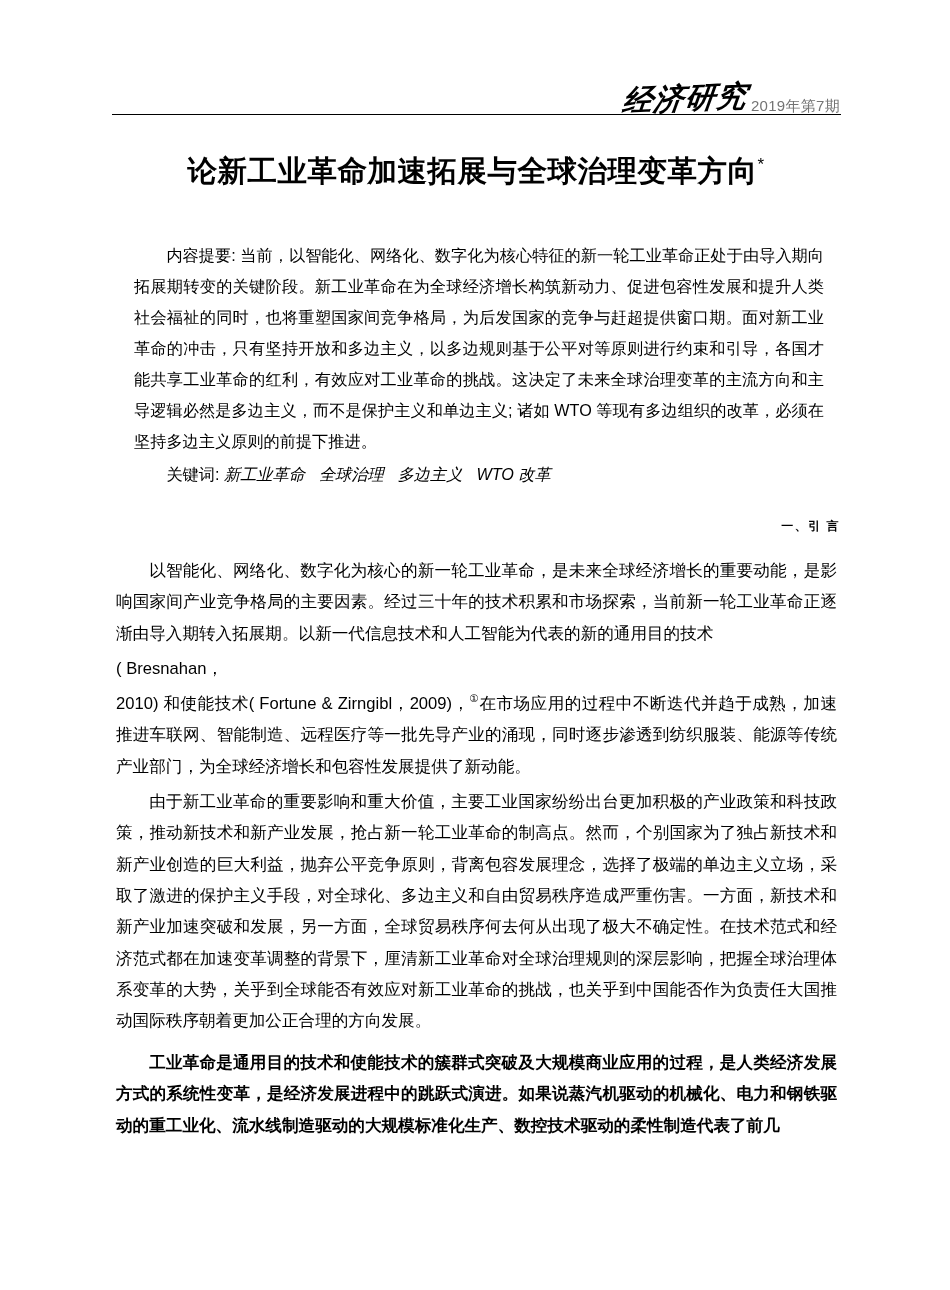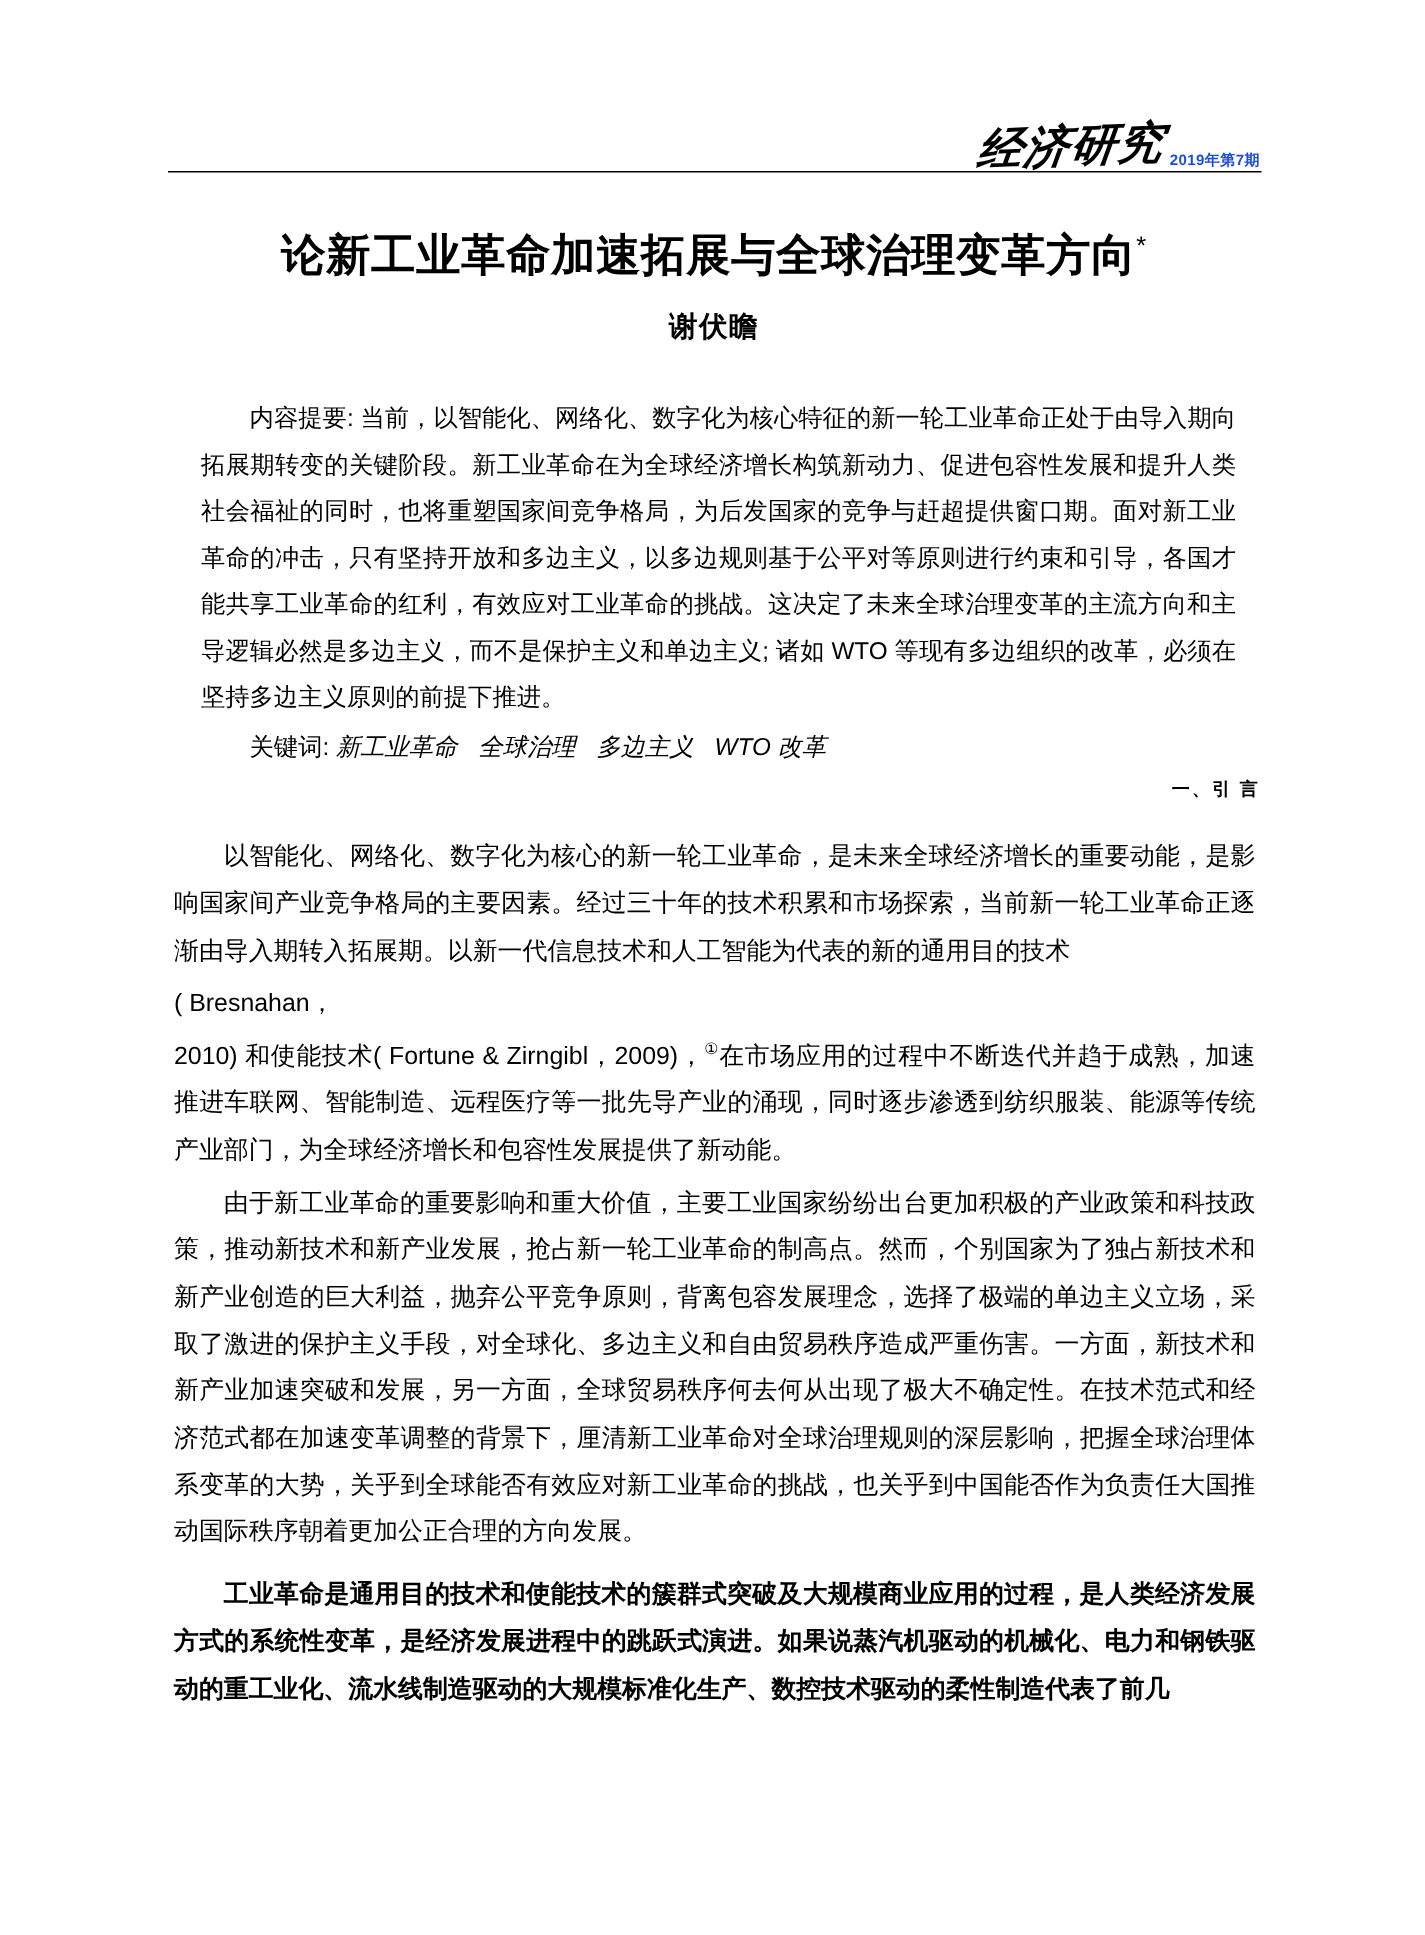--- a/index.html
+++ b/index.html
@@ -47,26 +47,25 @@
     line-height: 1;
     letter-spacing: 1px;
     color: #000;
     transform: skewX(-9deg) rotate(-2.5deg);
     transform-origin: left bottom;
     display: inline-block;
     padding-right: 4px;
     white-space: nowrap;
   }
   .issue-text {
-    font-size: 10px;
+    font-size: 15px;
     line-height: 1;
-    color: #1d4ed8;
+    color: #737373;
     white-space: nowrap;
     letter-spacing: 0.3px;
-    font-weight: bold;
   }
   .header-rule {
     position: absolute;
     left: 112px;
     top: 114px;
     width: 729px;
     height: 0;
     border-top: 1px solid #000;
   }
 
@@ -102,21 +101,20 @@
   
   .abstract {
     position: absolute;
     left: 134px;
     top: 240px;
     width: 690px;
     font-size: 16.2px;
     line-height: 31px;
     text-align: justify;
     text-justify: inter-ideograph;
-    margin-top: 24px;
   }
   .abstract .para {
     text-indent: 2em;
     margin: 0;
   }
   .abstract .label {
     font-weight: 400;
   }
   .keywords {
     text-indent: 2em;
@@ -174,21 +172,20 @@
       <span class="logo-script">经济研究</span>
       <span class="issue-text">2019年第7期</span>
     </div>
   </div>
   <div class="header-rule"></div>
 
   <h1 class="title">
     <span>论新工业革命加速拓展与全球治理变革方向</span><span class="star">*</span>
   </h1>
 
-  <div class="author">谢伏瞻</div>
 
   <div class="abstract">
     <p class="para">
       <span class="label">内容提要:</span>
       <span>当前，以智能化、网络化、数字化为核心特征的新一轮工业革命正处于由导入期向拓展期转变的关键阶段。新工业革命在为全球经济增长构筑新动力、促进包容性发展和提升人类社会福祉的同时，也将重塑国家间竞争格局，为后发国家的竞争与赶超提供窗口期。面对新工业革命的冲击，只有坚持开放和多边主义，以多边规则基于公平对等原则进行约束和引导，各国才能共享工业革命的红利，有效应对工业革命的挑战。这决定了未来全球治理变革的主流方向和主导逻辑必然是多边主义，而不是保护主义和单边主义; 诸如 WTO 等现有多边组织的改革，必须在坚持多边主义原则的前提下推进。</span>
     </p>
     <p class="keywords">
       <span>关键词:</span>
       <span class="kw-list">
         <span>新工业革命</span><span>全球治理</span><span>多边主义</span><span>WTO 改革</span>

